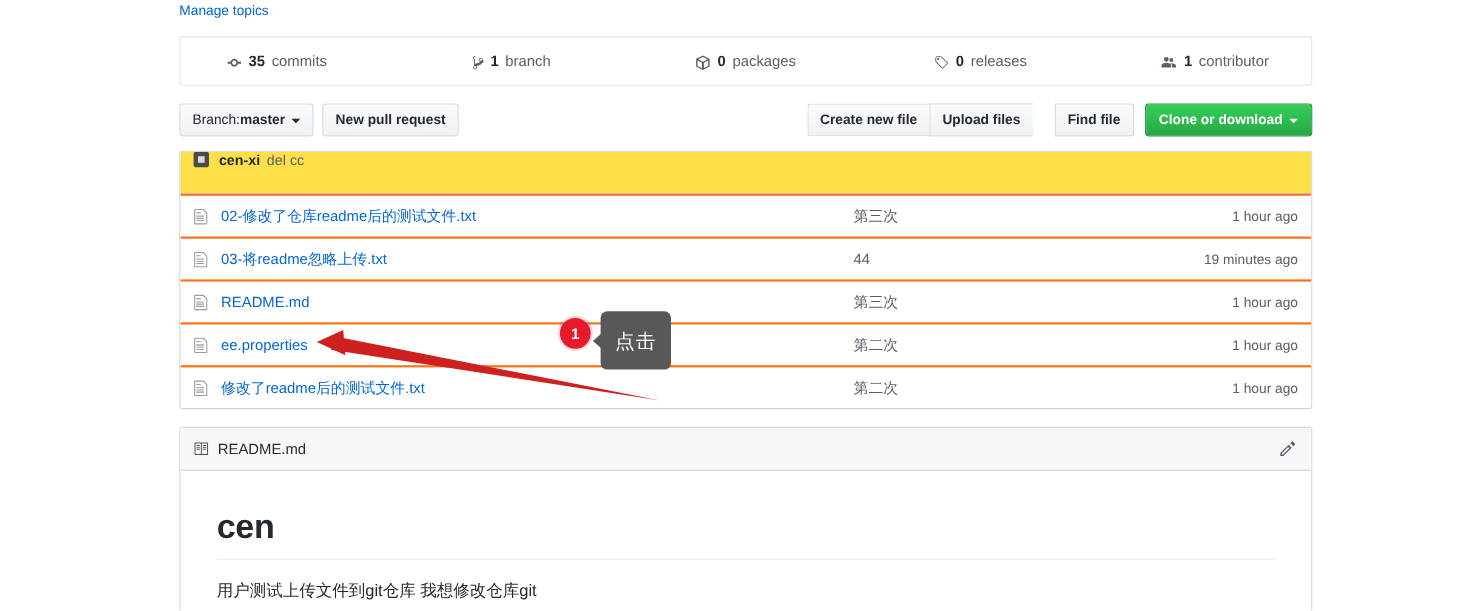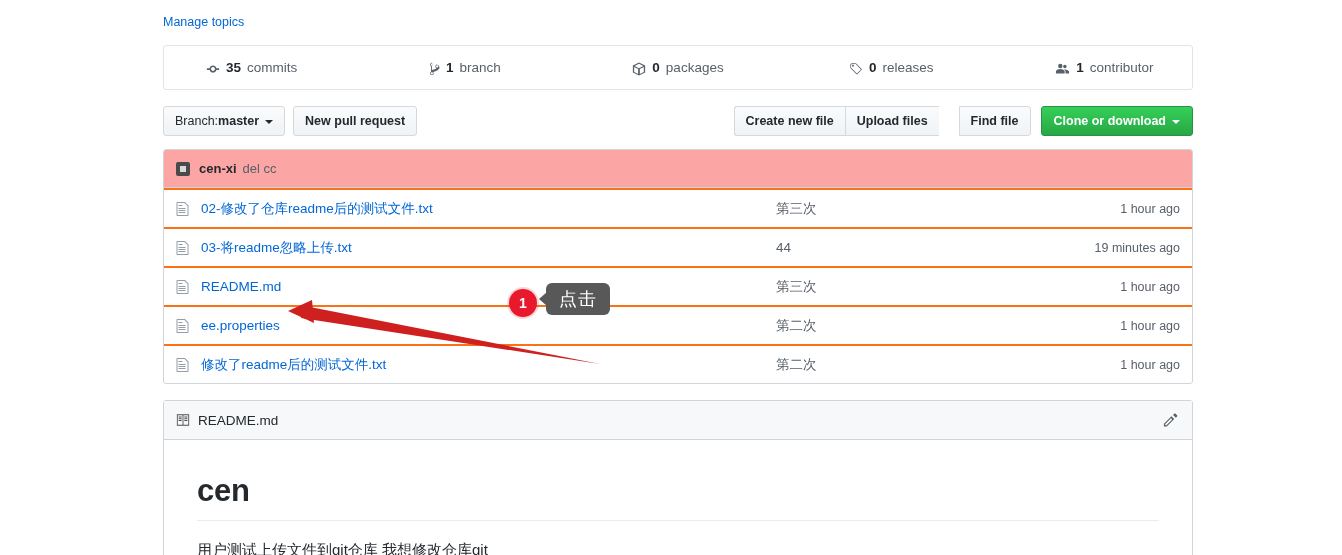--- a/index.html
+++ b/index.html
@@ -21,21 +21,21 @@
     width: 1030px;
   }
 
   
   .manage-topics {
     display: block;
     font-size: 12.5px;
     color: #0366d6;
     line-height: 14px;
     margin-top: -1px;
-    padding-top: 16px;
+    padding-top: 4px;
     text-decoration: none;
     cursor: pointer;
   }
 
   
   .stats-bar {
     margin-top: 16px;
     height: 45px;
     border: 1px solid #e1e4e8;
     border-radius: 3px;
@@ -126,25 +126,24 @@
 
   
   .filebox {
     margin-top: 13px;
     border: 1px solid #d1d5da;
     border-radius: 3px;
     overflow: hidden;
     background: #fff;
   }
   .commit-head {
-    background: #fca5a5;
+    background: #fde047;
     border-bottom: 1px solid #d1d5da;
     height: 38px;
     display: flex;
-    align-items: center;
     padding: 0 12px;
     font-size: 13px;
   }
   .avatar {
     width: 14px; height: 14px;
     background: #4a4a4a;
     border-radius: 2px;
     display: inline-block;
     margin-right: 9px;
     position: relative;
@@ -295,21 +294,21 @@
     font-size: 14px;
     font-weight: bold;
     display: flex;
     align-items: center;
     justify-content: center;
     box-shadow: 0 0 0 2px rgba(232,25,44,0.18);
   }
   .anno-tip {
     position: absolute;
     left: 546px; top: 283px;
-    height: 32px;
+    height: 53px;
     background: #585858;
     color: #ffffff;
     border-radius: 6px;
     font-size: 18px;
     display: flex;
     align-items: center;
     padding: 0 13px;
     letter-spacing: 1px;
   }
   .anno-tip::before {

